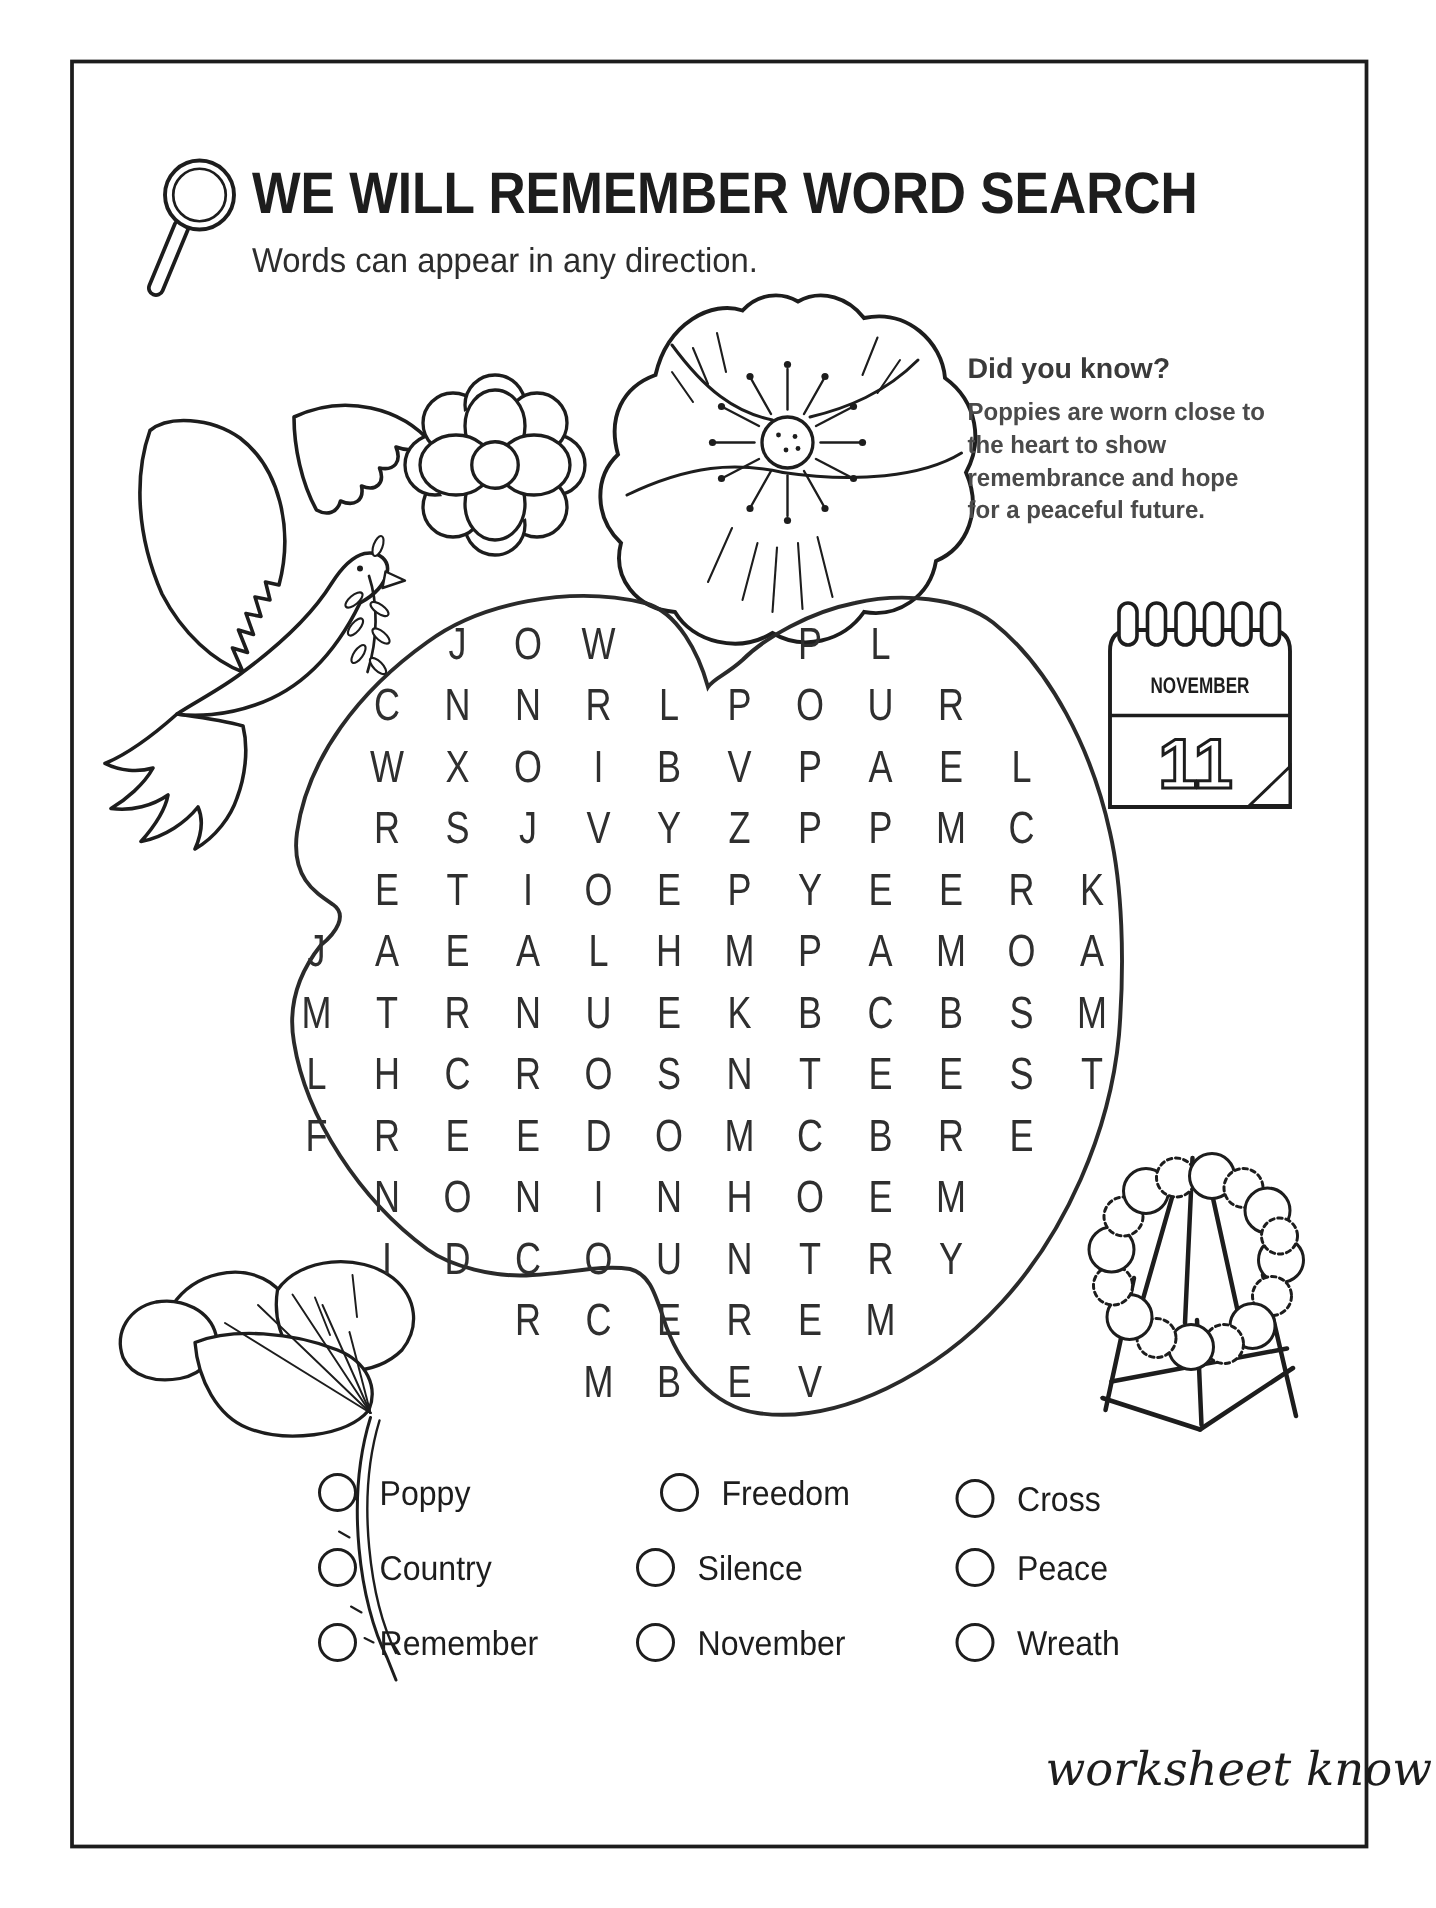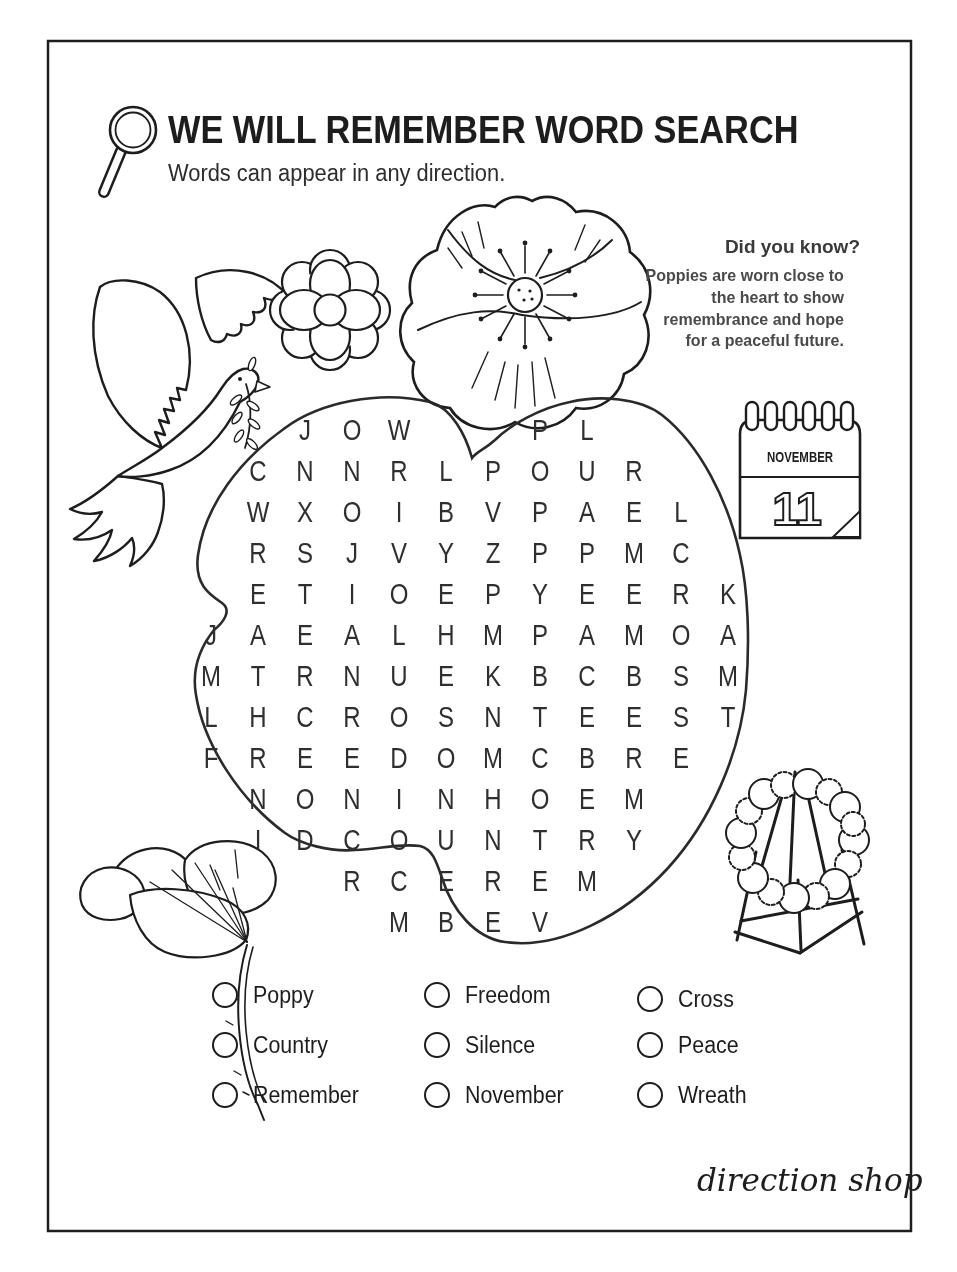--- a/index.html
+++ b/index.html
@@ -4,21 +4,21 @@
 <style>
   html,body{margin:0;padding:0;background:#fff;}
   .page{position:relative;width:957px;height:1272px;background:#ffffff;overflow:hidden;
         font-family:"Liberation Sans",sans-serif;color:#1d1d1d;}
   svg.art{position:absolute;left:0;top:0;z-index:1;}
   .txt{position:absolute;z-index:3;}
   .title{left:168px;top:108px;font-size:39px;font-weight:bold;color:#1d1d1d;
          transform:scaleX(0.88);transform-origin:left center;white-space:nowrap;letter-spacing:0px;}
   .subtitle{left:168px;top:160px;font-size:23px;color:#2d2d2d;transform:scaleX(0.95);
             transform-origin:left center;white-space:nowrap;}
-  .dyk{left:645px;top:236px;width:215px;text-align:right;}
+  .dyk{left:645px;top:236px;width:215px;}
   .dyk-h{font-size:19px;font-weight:800;color:#3a3a3a;margin-bottom:7px;}
   .dyk-b{font-size:16.5px;font-weight:700;color:#4a4a4a;line-height:1.32;
          transform:scaleX(0.97);transform-origin:left top;width:205px;}
   #letters{position:absolute;left:0;top:0;width:957px;height:1272px;z-index:2;}
   .cell{position:absolute;width:48px;margin-left:-24px;margin-top:-21px;text-align:center;
         font-size:30px;line-height:42px;color:#2f2f2f;transform:scaleX(0.8);font-weight:400;}
   .wordlist{position:absolute;left:0;top:0;z-index:3;}
   .wl-item{position:absolute;display:flex;align-items:center;gap:15px;height:30px;}
   .wl-circle{width:26px;height:26px;border:2.5px solid #1d1d1d;border-radius:50%;
              box-sizing:border-box;background:#fff;flex:none;}
@@ -368,21 +368,21 @@
       <span class="wl-label">Poppy</span>
     </div>
     <div class="wl-item" style="left:212px;top:1030px">
       <span class="wl-circle"></span>
       <span class="wl-label">Country</span>
     </div>
     <div class="wl-item" style="left:212px;top:1080px">
       <span class="wl-circle"></span>
       <span class="wl-label">Remember</span>
     </div>
-    <div class="wl-item" style="left:424px;top:980px">
+    <div class="wl-item" style="left:440px;top:980px">
       <span class="wl-circle"></span>
       <span class="wl-label">Freedom</span>
     </div>
     <div class="wl-item" style="left:424px;top:1030px">
       <span class="wl-circle"></span>
       <span class="wl-label">Silence</span>
     </div>
     <div class="wl-item" style="left:424px;top:1080px">
       <span class="wl-circle"></span>
       <span class="wl-label">November</span>
@@ -394,14 +394,14 @@
     <div class="wl-item" style="left:637px;top:1030px">
       <span class="wl-circle"></span>
       <span class="wl-label">Peace</span>
     </div>
     <div class="wl-item" style="left:637px;top:1080px">
       <span class="wl-circle"></span>
       <span class="wl-label">Wreath</span>
     </div>
   </div>
 
-  <div class="txt footer">direction shop</div>
+  <div class="txt footer">worksheet know</div>
 </div>
 
 </body></html>

